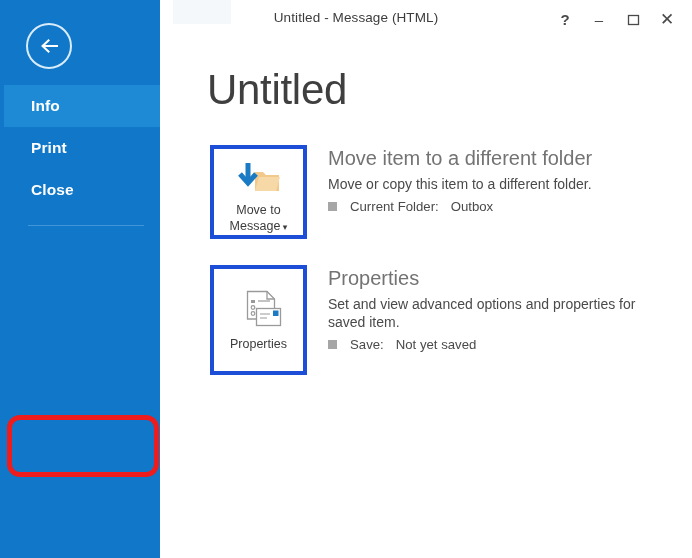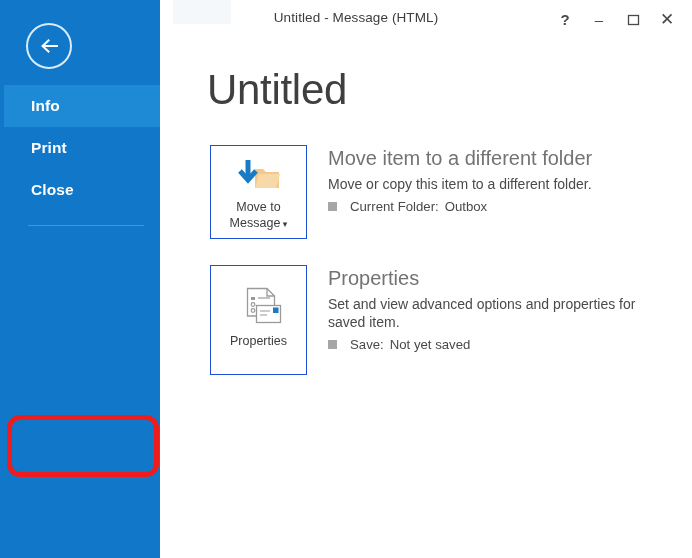--- a/index.html
+++ b/index.html
@@ -172,21 +172,21 @@
   }
   .row-move { top: 145px; }
   .row-props { top: 265px; }
 
   .cmd-btn {
     position: absolute;
     left: 0;
     top: 0;
     width: 97px;
     height: 94px;
-    border: 1px solid #1d4ed8;
+    border: 4px solid #1d4ed8;
     background: #ffffff;
     box-sizing: border-box;
     cursor: pointer;
     display: flex;
     flex-direction: column;
     align-items: center;
     justify-content: flex-start;
   }
   .cmd-btn.props-btn { height: 110px; }
   .cmd-icon {
@@ -232,21 +232,21 @@
     font-size: 13.2px;
     color: #4a4a4a;
   }
   .fact-bullet {
     width: 9px;
     height: 9px;
     background: #a6a6a6;
     margin-right: 13px;
     flex: 0 0 auto;
   }
-  .fact-label { margin-right: 6px; }
+  .fact-label { margin-right: 12px; }
   .fact-value { }
 </style>
 </head>
 <body>
 
 <div id="app">
 
   <div class="sidebar">
 
     <div class="back-btn">

